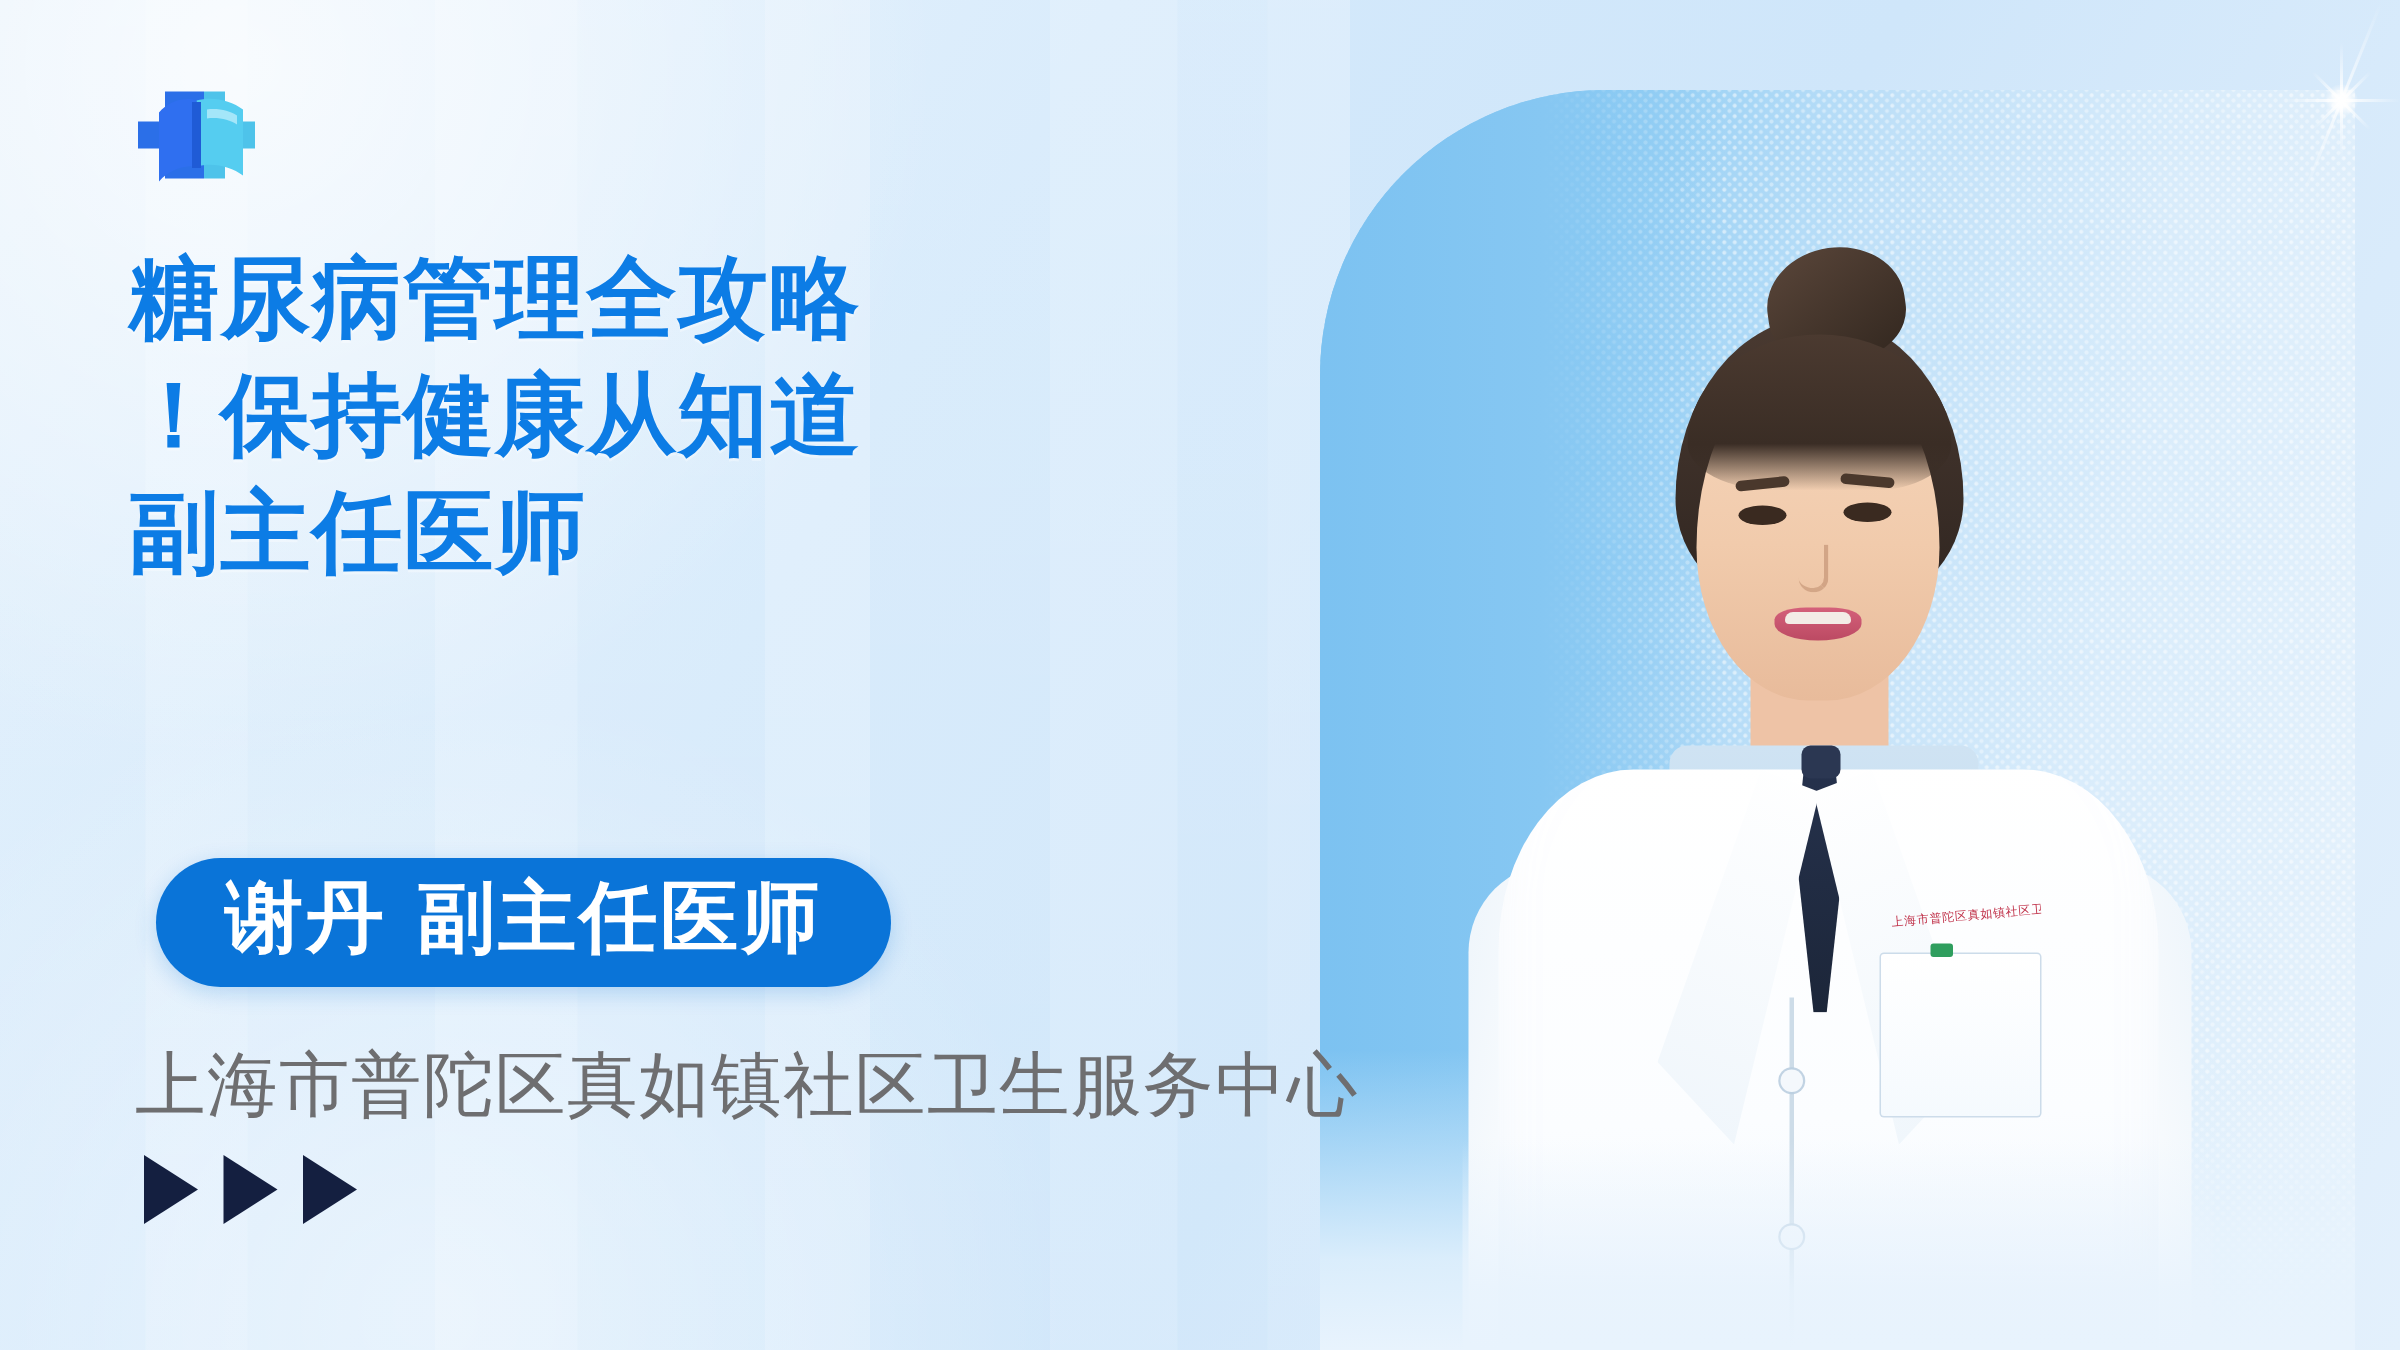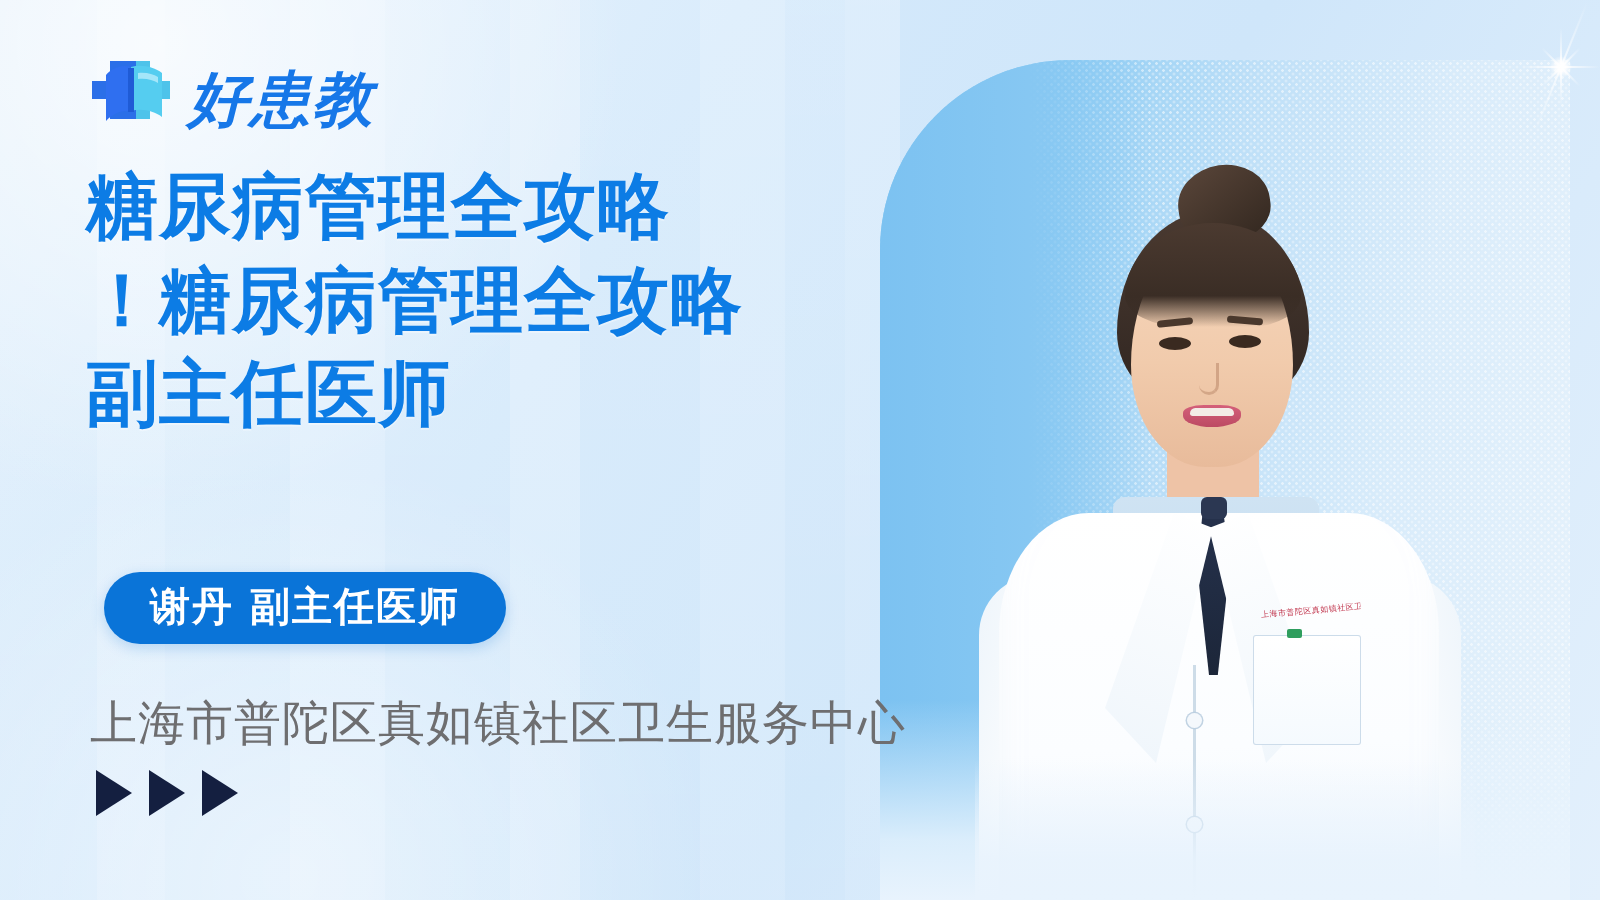--- a/index.html
+++ b/index.html
@@ -194,32 +194,32 @@
   .brand { position:absolute; left:88px; top:55px; display:flex; align-items:center; gap:14px; }
   .brand-mark { width:86px; height:88px; position:relative; }
   .brand-name {
     font-size:60px; font-weight:bold; color:#1677e8; letter-spacing:2px;
     font-style:italic; line-height:1;
     font-family:"DejaVu Sans","Liberation Sans",sans-serif;
   }
 
   .headline { position:absolute; left:86px; top:160px; width:800px; }
   .headline .line {
-    font-size:72px; font-weight:bold; color:#0c7ce5; line-height:1.3;
+    font-size:60px; font-weight:bold; color:#0c7ce5; line-height:1.3;
     letter-spacing:1px; white-space:nowrap;
     font-family:"DejaVu Sans","Liberation Sans",sans-serif;
     text-shadow:0 2px 0 rgba(255,255,255,.35);
   }
 
   .name-badge {
     position:absolute; left:104px; top:572px;
     background:#0a74d8; color:#ffffff;
     border-radius:46px;
     padding:11px 46px 15px 46px;
-    font-size:40px; font-weight:bold; letter-spacing:2px;
+    font-size:52px; font-weight:bold; letter-spacing:2px;
     line-height:1.15; white-space:nowrap;
     font-family:"DejaVu Sans","Liberation Sans",sans-serif;
     box-shadow:0 4px 14px rgba(10,116,216,.22);
   }
 
   .org {
     position:absolute; left:90px; top:692px;
     font-size:47px; color:#6e6e70; letter-spacing:1px; white-space:nowrap;
     font-family:"DejaVu Sans","Liberation Sans",sans-serif;
   }
@@ -311,26 +311,25 @@
 
           <path d="M43 12 C54 9, 66 12, 74 18 L74 62 C66 56, 54 53, 43 56 Z" fill="#55cdf0"></path>
 
           <path d="M43 12 C34 9, 24 13, 18 20 L18 66 C24 59, 34 55, 43 56 Z" fill="#2f6ff0"></path>
 
           <path d="M40 13 h6 v44 h-6 z" fill="#1f5bd6"></path>
 
           <path d="M50 18 C58 17, 65 19, 70 22 L70 28 C65 25, 58 23, 50 24 Z" fill="#bfeefc" opacity=".75"></path>
         </svg>
       </div>
-      <div class="brand-name">好患教</div>
     </div>
 
     <div class="headline">
       <div class="line">糖尿病管理全攻略</div>
-      <div class="line">！糖尿病管理全攻略</div>
+      <div class="line">！保持健康从知道</div>
       <div class="line">副主任医师</div>
     </div>
 
     <div class="name-badge">谢丹 副主任医师</div>
 
     <div class="org">上海市普陀区真如镇社区卫生服务中心</div>
 
     <div class="arrows">
       <div class="arrow"></div>
       <div class="arrow"></div>

